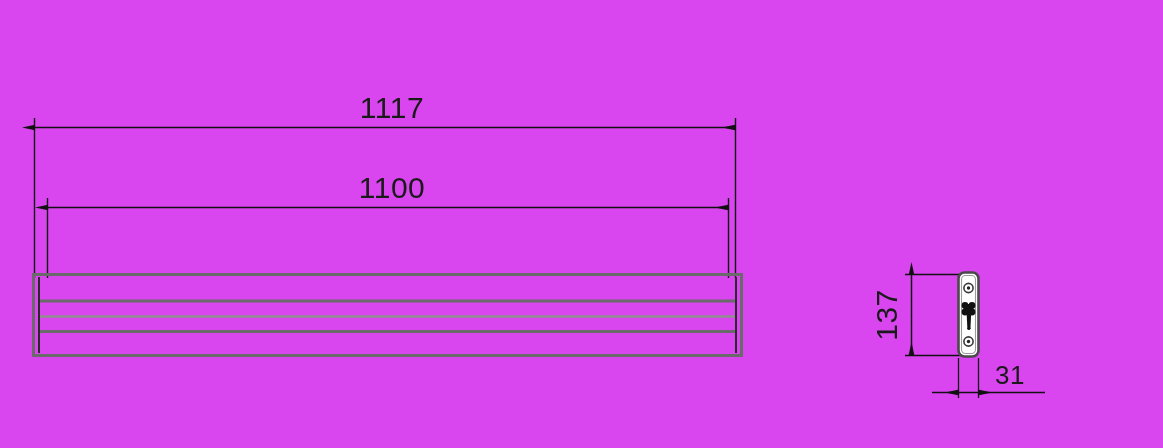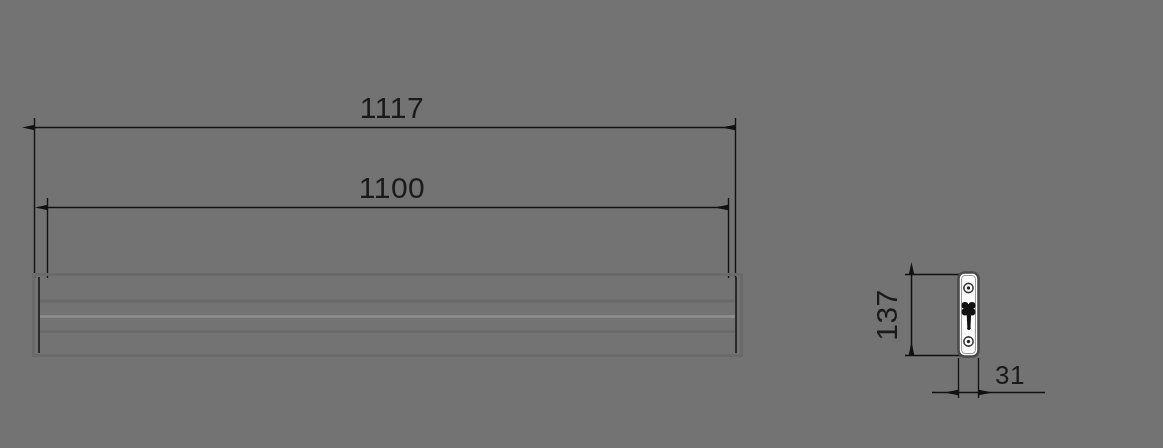--- a/index.html
+++ b/index.html
@@ -8,21 +8,21 @@
     padding: 0;
     background: #ffffff;
   }
   body {
     font-family: "Liberation Sans", sans-serif;
   }
   #drawing-canvas {
     position: relative;
     width: 1163px;
     height: 448px;
-    background: #737373;
+    background: #d946ef;
     overflow: hidden;
   }
   #drawing-svg {
     position: absolute;
     top: 0;
     left: 0;
     width: 1163px;
     height: 448px;
   }
   .dim-text {

